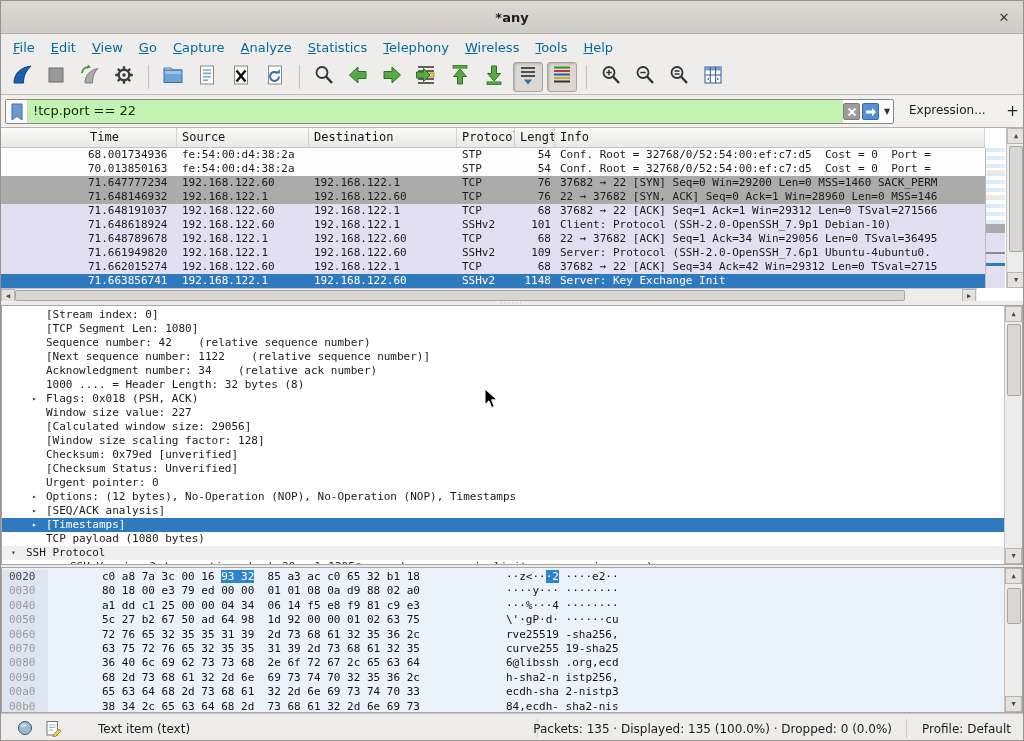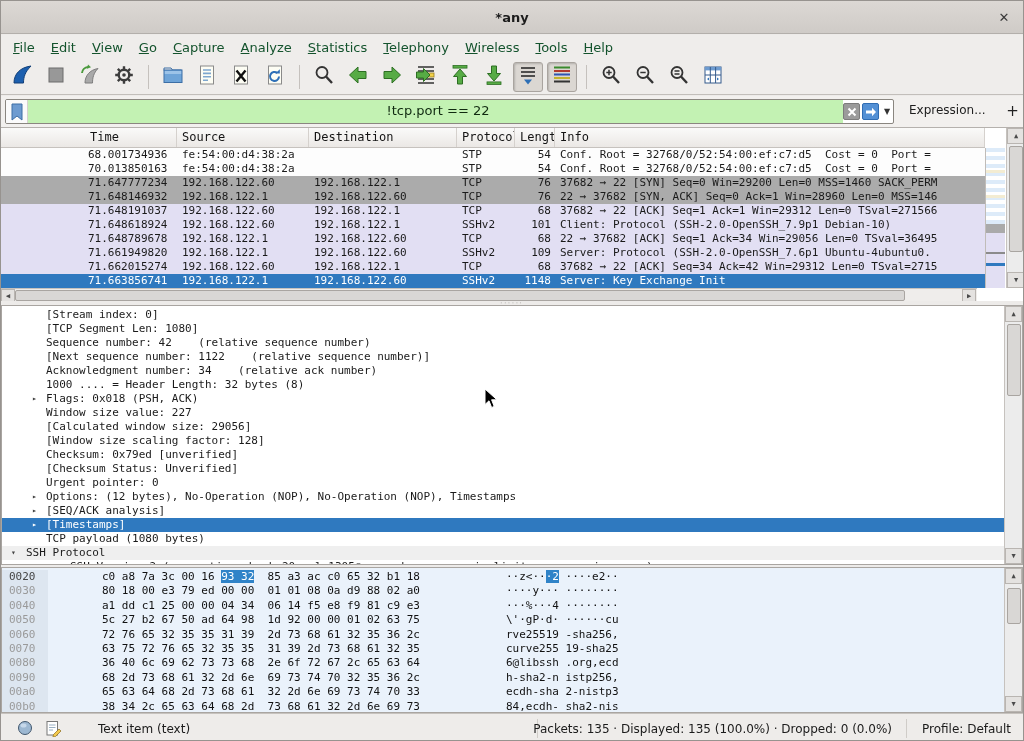--- a/index.html
+++ b/index.html
@@ -15,36 +15,36 @@
   .titlebar{ position:absolute; left:0; top:0; width:100%; height:33px;
     background:linear-gradient(#dcd8d4,#cfcbc7); border-bottom:1px solid #b3afab;
     display:flex; align-items:center; justify-content:center; }
   .titlebar .ttl{ font-size:13px; font-weight:bold; color:#1c1c1c; }
   .win-close{ position:absolute; right:10px; top:8px; width:18px; height:18px;
     font-size:13px; color:#3a3a3a; text-align:center; line-height:18px; cursor:default; }
 
   
   .menubar{ position:absolute; left:0; top:34px; width:100%; height:24px;
     background:#efedeb; display:flex; align-items:center; padding-left:4px; }
-  .menu-item{ font-size:13px; padding:3px 8px; color:#14532d; }
+  .menu-item{ font-size:13px; padding:3px 8px; color:#0369a1; }
   .menu-item::first-letter{ text-decoration:underline; }
 
   
   .toolbar{ position:absolute; left:0; top:58px; width:100%; height:36px;
     background:#efedeb; border-bottom:1px solid #c2beba;
     display:flex; align-items:center; padding-left:6px; gap:4px; }
   .tb{ width:30px; height:30px; border-radius:3px; display:flex; align-items:center; justify-content:center; }
   .tb svg{ width:24px; height:24px; }
   .tb.pressed{ background:#dbd7d2; border:1px solid #a9a49f; box-shadow:inset 1px 1px 2px rgba(0,0,0,.18); }
   .tsep{ width:1px; height:24px; background:#c5c1bd; margin:0 5px; }
 
   
   .filterbar{ position:absolute; left:0; top:95px; width:100%; height:31px; background:#f2f0ee; }
   .ffield{ position:absolute; left:4px; top:3px; width:889px; height:25px;
-    border:1px solid #8a8680; border-radius:2px; background:#fff; display:flex; align-items:stretch; overflow:hidden;text-align:center; }
+    border:1px solid #8a8680; border-radius:2px; background:#fff; display:flex; align-items:stretch; overflow:hidden; }
   .fbk{ width:22px; background:#fbfbfb; border-right:1px solid #d6d2ce; display:flex; align-items:center; justify-content:center; }
   .ftext{ flex:1; background:var(--filterbg); font-size:13px; padding:3px 0 0 5px; color:#102a10; }
   .fbtn{ width:17px; height:17px; margin:3px 2px 0 0; border-radius:2px; display:flex; align-items:center; justify-content:center; }
   .fbtn.clear{ background:#9b9b9b; border:1px solid #7c7c7c; }
   .fbtn.apply{ background:#5390d5; border:1px solid #2f6cb3; }
   .fcaret{ width:12px; display:flex; align-items:center; justify-content:center; font-size:8px; color:#333; }
   .fexpr{ position:absolute; left:908px; top:7px; font-size:12px; color:#1d1d1d; }
   .fplus{ position:absolute; left:1003px; top:3px; width:17px; height:24px; font-size:15px; color:#222;
     display:flex; align-items:center; justify-content:center; }
 

